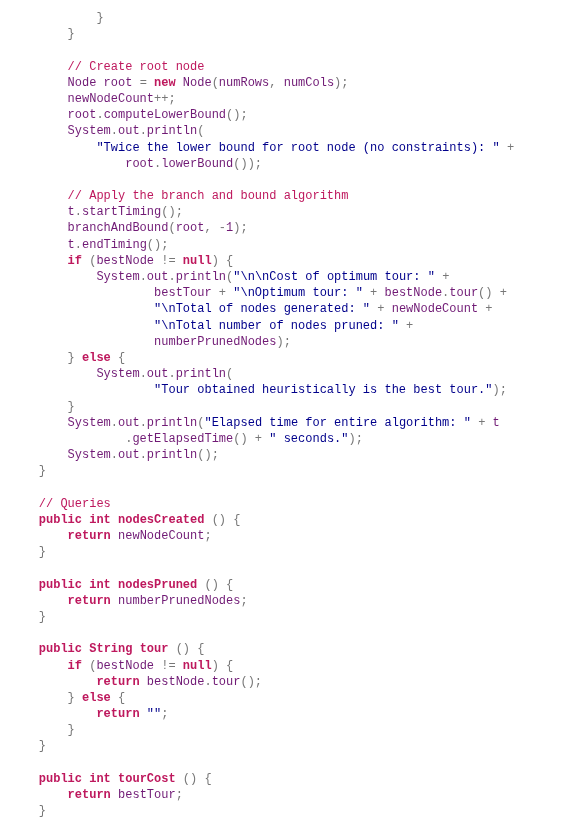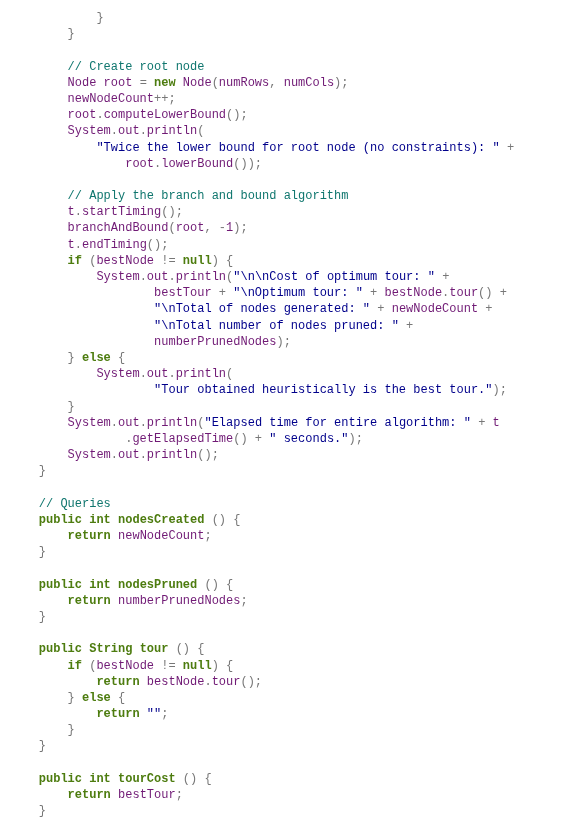--- a/index.html
+++ b/index.html
@@ -1,18 +1,18 @@
 <!DOCTYPE html>
 <html><head>
 <meta charset="utf-8">
 <style>
 body{margin:0;padding:10px;background:#fff;font-family:'Courier New',monospace;font-size:12px;line-height:1.35;color:#000}
 pre{margin:0;font-family:inherit}
-.k{color:#4d7c0f;font-weight:bold}
-.c{color:#0f766e}
+.k{color:#be185d;font-weight:bold}
+.c{color:#be185d}
 .s{color:#00008b}
 .n{color:#701a75}
 .p{color:#777}
 </style>
 </head>
 <body>
 
 <pre id="code"><div>            <span class="p">}</span></div><div>        <span class="p">}</span></div><div>&nbsp;</div><div>        <span class="c">// Create root node</span></div><div>        <span class="n">Node root </span><span class="p">= </span><span class="k">new </span><span class="n">Node</span><span class="p">(</span><span class="n">numRows</span><span class="p">, </span><span class="n">numCols</span><span class="p">);</span></div><div>        <span class="n">newNodeCount</span><span class="p">++;</span></div><div>        <span class="n">root</span><span class="p">.</span><span class="n">computeLowerBound</span><span class="p">();</span></div><div>        <span class="n">System</span><span class="p">.</span><span class="n">out</span><span class="p">.</span><span class="n">println</span><span class="p">(</span></div><div>            <span class="s">"Twice the lower bound for root node (no constraints): " </span><span class="p">+</span></div><div>                <span class="n">root</span><span class="p">.</span><span class="n">lowerBound</span><span class="p">());</span></div><div>&nbsp;</div><div>        <span class="c">// Apply the branch and bound algorithm</span></div><div>        <span class="n">t</span><span class="p">.</span><span class="n">startTiming</span><span class="p">();</span></div><div>        <span class="n">branchAndBound</span><span class="p">(</span><span class="n">root</span><span class="p">, -</span><span class="n">1</span><span class="p">);</span></div><div>        <span class="n">t</span><span class="p">.</span><span class="n">endTiming</span><span class="p">();</span></div><div>        <span class="k">if </span><span class="p">(</span><span class="n">bestNode </span><span class="p">!= </span><span class="k">null</span><span class="p">) {</span></div><div>            <span class="n">System</span><span class="p">.</span><span class="n">out</span><span class="p">.</span><span class="n">println</span><span class="p">(</span><span class="s">"\n\nCost of optimum tour: " </span><span class="p">+</span></div><div>                    <span class="n">bestTour </span><span class="p">+ </span><span class="s">"\nOptimum tour: " </span><span class="p">+ </span><span class="n">bestNode</span><span class="p">.</span><span class="n">tour</span><span class="p">() +</span></div><div>                    <span class="s">"\nTotal of nodes generated: " </span><span class="p">+ </span><span class="n">newNodeCount </span><span class="p">+</span></div><div>                    <span class="s">"\nTotal number of nodes pruned: " </span><span class="p">+</span></div><div>                    <span class="n">numberPrunedNodes</span><span class="p">);</span></div><div>        <span class="p">} </span><span class="k">else </span><span class="p">{</span></div><div>            <span class="n">System</span><span class="p">.</span><span class="n">out</span><span class="p">.</span><span class="n">println</span><span class="p">(</span></div><div>                    <span class="s">"Tour obtained heuristically is the best tour."</span><span class="p">);</span></div><div>        <span class="p">}</span></div><div>        <span class="n">System</span><span class="p">.</span><span class="n">out</span><span class="p">.</span><span class="n">println</span><span class="p">(</span><span class="s">"Elapsed time for entire algorithm: " </span><span class="p">+ </span><span class="n">t</span></div><div>                <span class="p">.</span><span class="n">getElapsedTime</span><span class="p">() + </span><span class="s">" seconds."</span><span class="p">);</span></div><div>        <span class="n">System</span><span class="p">.</span><span class="n">out</span><span class="p">.</span><span class="n">println</span><span class="p">();</span></div><div>    <span class="p">}</span></div><div>&nbsp;</div><div>    <span class="c">// Queries</span></div><div>    <span class="k">public int </span><span class="k">nodesCreated </span><span class="p">() {</span></div><div>        <span class="k">return </span><span class="n">newNodeCount</span><span class="p">;</span></div><div>    <span class="p">}</span></div><div>&nbsp;</div><div>    <span class="k">public int </span><span class="k">nodesPruned </span><span class="p">() {</span></div><div>        <span class="k">return </span><span class="n">numberPrunedNodes</span><span class="p">;</span></div><div>    <span class="p">}</span></div><div>&nbsp;</div><div>    <span class="k">public </span><span class="k">String </span><span class="k">tour </span><span class="p">() {</span></div><div>        <span class="k">if </span><span class="p">(</span><span class="n">bestNode </span><span class="p">!= </span><span class="k">null</span><span class="p">) {</span></div><div>            <span class="k">return </span><span class="n">bestNode</span><span class="p">.</span><span class="n">tour</span><span class="p">();</span></div><div>        <span class="p">} </span><span class="k">else </span><span class="p">{</span></div><div>            <span class="k">return </span><span class="s">""</span><span class="p">;</span></div><div>        <span class="p">}</span></div><div>    <span class="p">}</span></div><div>&nbsp;</div><div>    <span class="k">public int </span><span class="k">tourCost </span><span class="p">() {</span></div><div>        <span class="k">return </span><span class="n">bestTour</span><span class="p">;</span></div><div>    <span class="p">}</span></div><div>&nbsp;</div></pre>
 
 </body></html>

